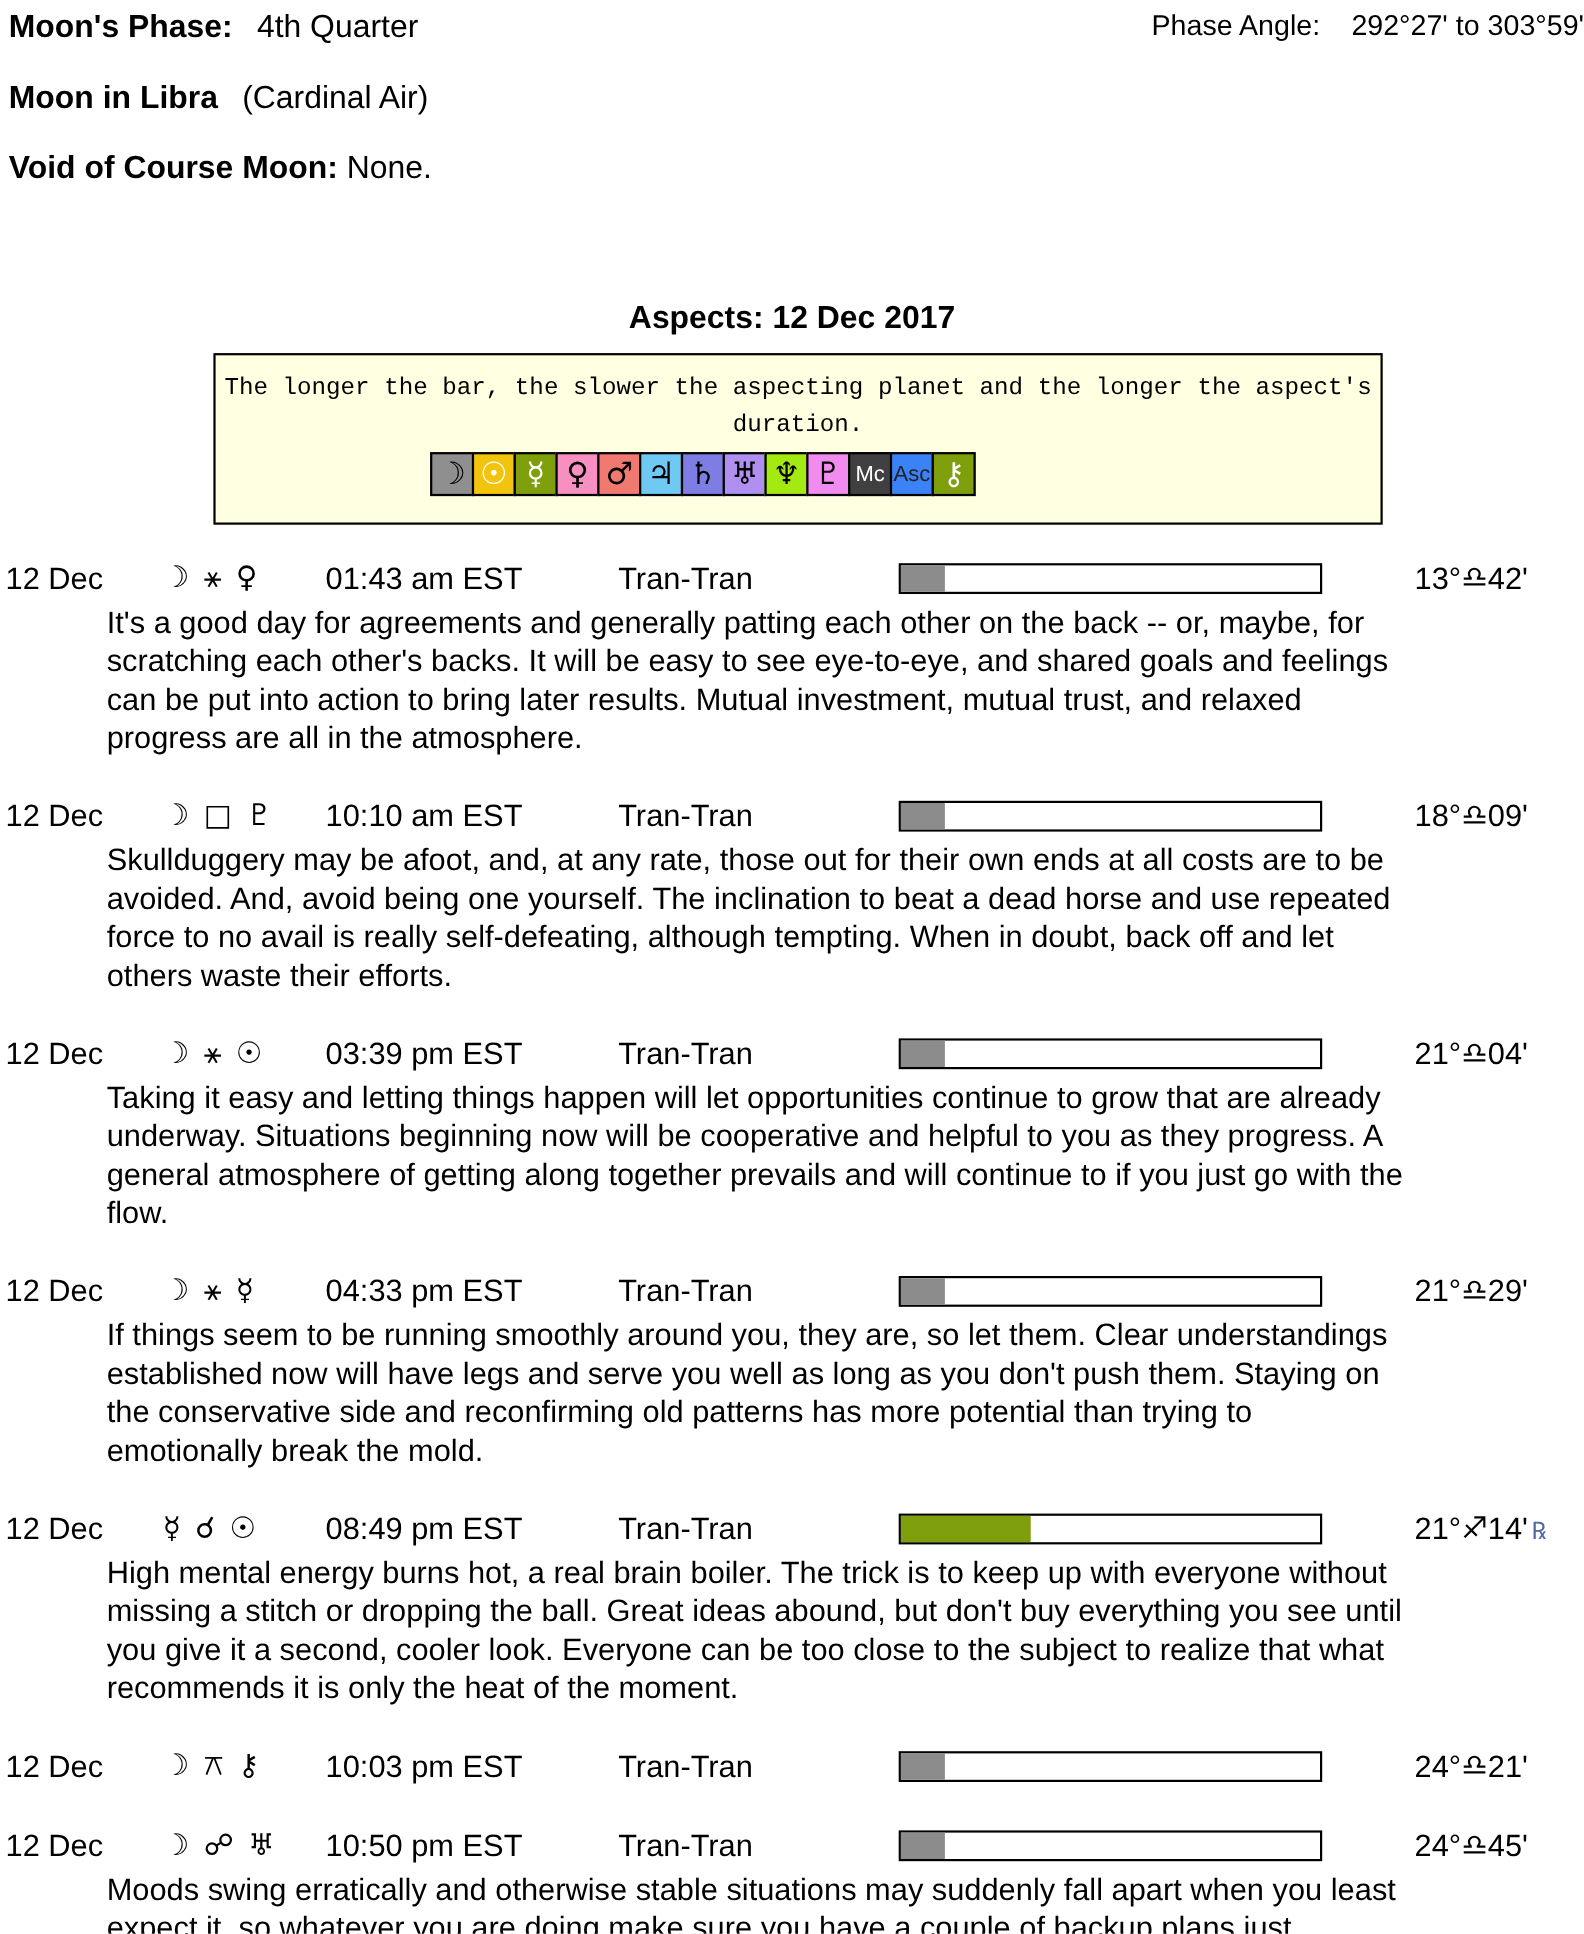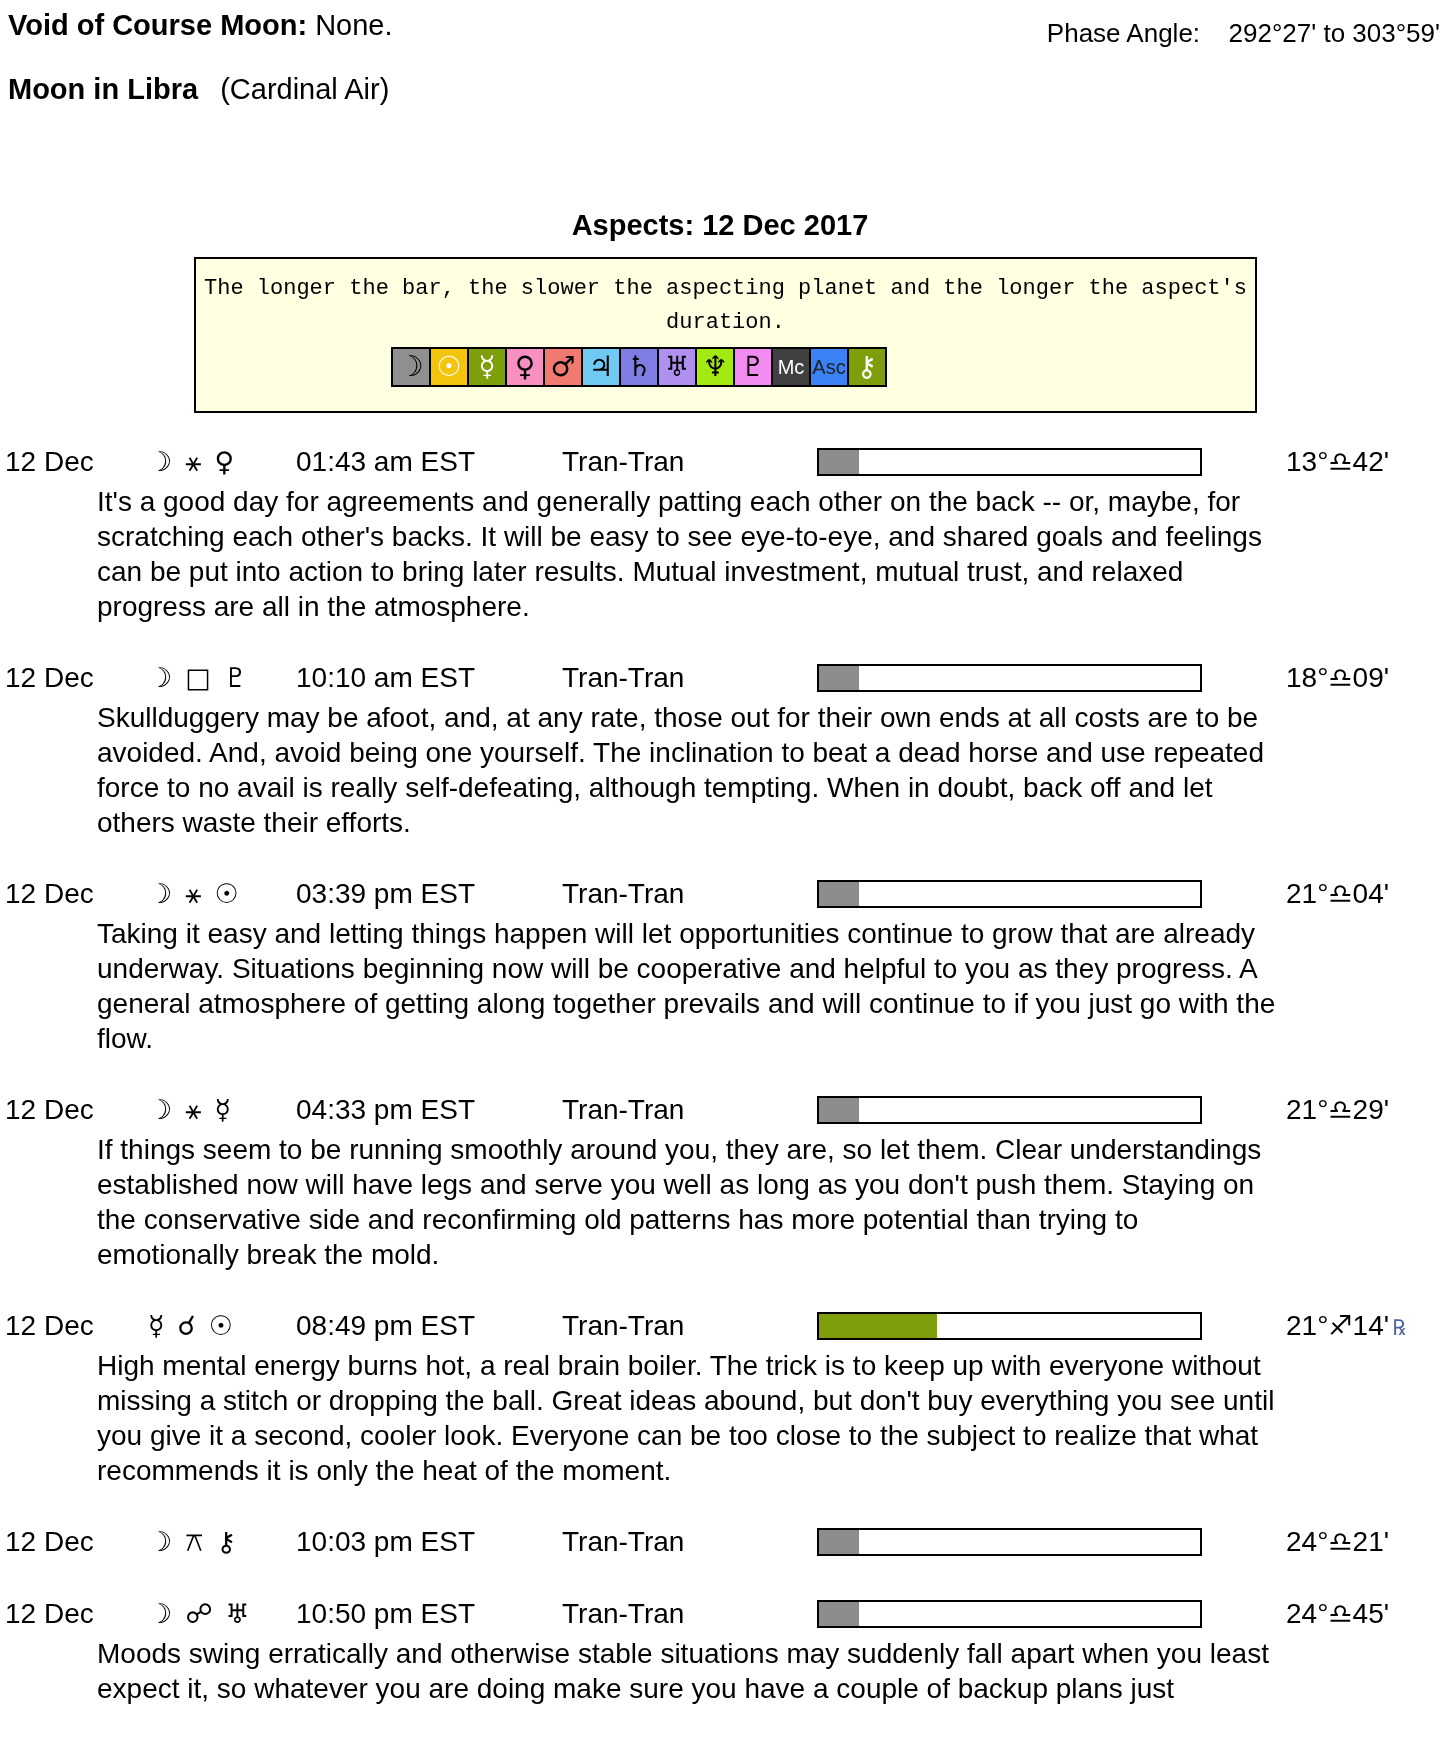--- a/index.html
+++ b/index.html
@@ -7,21 +7,21 @@
     width:1440px;height:1758px;overflow:hidden;background:#ffffff;color:#000;
     font-family:"Liberation Sans",sans-serif;
   }
   .glyph{font-family:"DejaVu Sans",sans-serif;}
   
   .top{position:relative;padding:8px 0 0 8px;}
   .hline{font-size:29px;line-height:34px;margin-bottom:30px;white-space:nowrap;}
   .hline .lbl{font-weight:bold;}
   .hline .val{font-weight:normal;}
   .gap-sm{display:inline-block;width:14px;}
-  .phase-angle{position:absolute;top:18px;right:0px;font-size:26px;white-space:nowrap;}
+  .phase-angle{position:absolute;top:8px;right:0px;font-size:26px;white-space:nowrap;}
   
   .title{font-size:29px;line-height:34px;font-weight:bold;text-align:center;margin:102px 0 0 0;}
   
   .keybox{
     box-sizing:border-box;margin:15px 0 0 194px;width:1063px;height:156px;
     border:2px solid #000;background:#FFFFE1;padding-top:13px;
   }
   .key-title{text-align:center;font-size:22px;line-height:32px;}
   .key-sub{text-align:center;font-size:22px;line-height:34px;font-family:Liberation Mono, monospace;}
   .key-strip{display:flex;margin:7px 0 0 197px;}
@@ -49,26 +49,30 @@
   .col-pos{margin-left:56px;white-space:nowrap;display:flex;align-items:center;justify-content:flex-end;}
   .col-pos .glyph{font-size:27px;line-height:1;}
   .retro{font-size:22px;color:#4F66A3;margin-left:3px;}
   .aspect-text{margin:4px 0 0 92px;width:1185px;font-size:28px;line-height:35px;}
 </style>
 </head>
 <body>
 
 <div class="top">
   <div class="hline">
-    <span class="lbl">Void of Course Moon:</span>
-    <span class="val">None.</span>
+    <span class="lbl">Moon's Phase:</span><span class="gap-sm"></span>
+    <span class="val">4th Quarter</span>
   </div>
   <div class="hline">
     <span class="lbl">Moon in Libra</span><span class="gap-sm"></span>
     <span class="val">(Cardinal Air)</span>
+  </div>
+  <div class="hline">
+    <span class="lbl">Void of Course Moon:</span>
+    <span class="val">None.</span>
   </div>
   <div class="phase-angle">
     <span>Phase Angle:</span>
     <span class="gap-sm"></span>
     <span>292°27' to 303°59'</span>
   </div>
 </div>
 
 <div class="title">Aspects: 12 Dec 2017</div>
 

